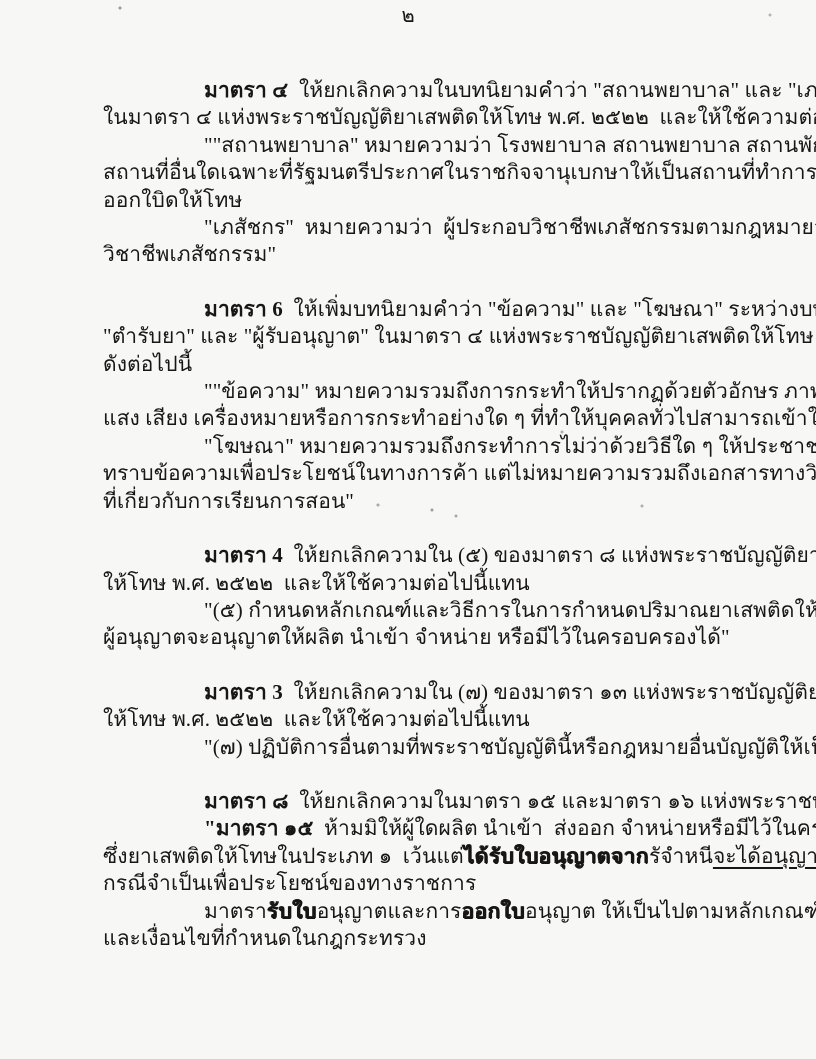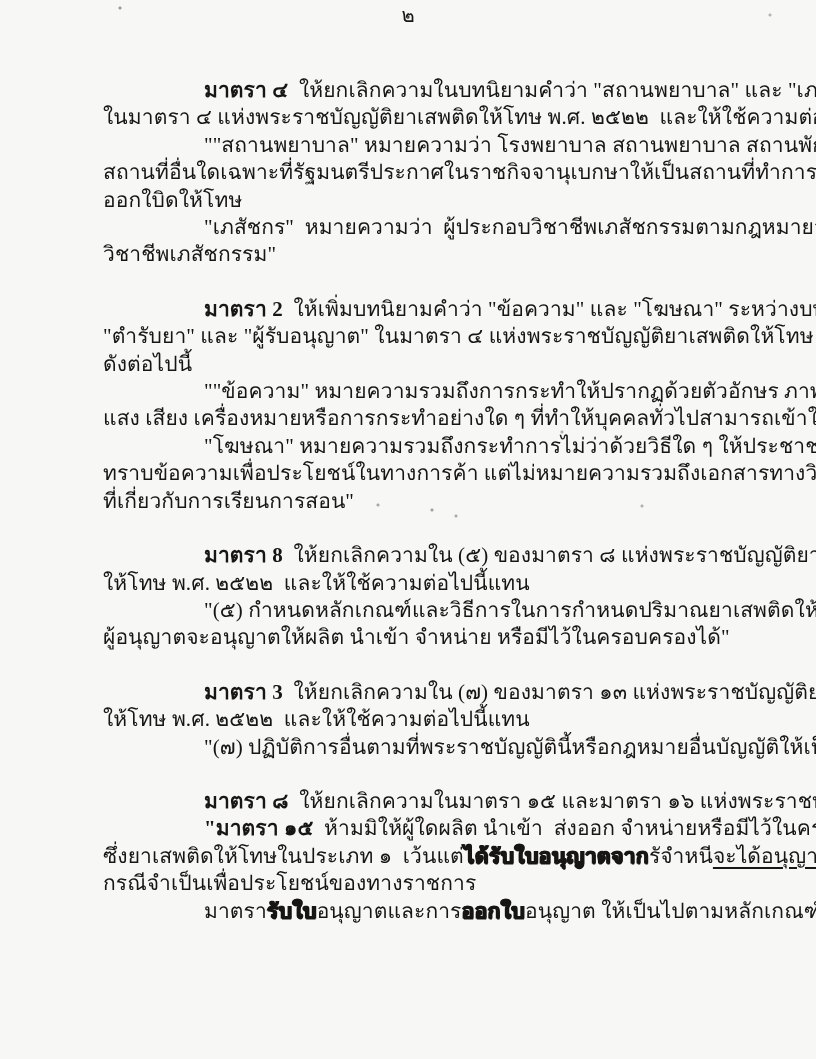--- a/index.html
+++ b/index.html
@@ -43,21 +43,21 @@
   .section { margin-bottom: 27px; }
   .line {
     font-size: 21px;
     line-height: 27.4px;
     white-space: pre;
     letter-spacing: 0.1px;
   }
   .line.indent { padding-left: 101px; }
   .seg.bold { font-weight: 700; margin-top: 17px; }
   .seg.overstrike {
-    font-weight: 700;
+    font-weight: 400;
     text-shadow: 1px 0 currentColor, -0.8px 0.4px currentColor, 0.4px 0.9px currentColor;
     letter-spacing: 0.4px;
   }
   .seg.underline {
     text-decoration: underline;
     text-decoration-thickness: 1.5px;
     text-underline-offset: 4px;
   }
 </style>
 </head>
@@ -69,41 +69,42 @@
       <div class="section">
         <div class="line indent"><span class="seg bold">มาตรา ๔</span><span class="seg">  ให้ยกเลิกความในบทนิยามคำว่า "สถานพยาบาล" และ "เภสัชกร"</span></div>
         <div class="line"><span class="seg">ในมาตรา ๔ แห่งพระราชบัญญัติยาเสพติดให้โทษ พ.ศ. ๒๕๒๒  และให้ใช้ความต่อไปนี้แทน</span></div>
         <div class="line indent"><span class="seg">""สถานพยาบาล" หมายความว่า โรงพยาบาล สถานพยาบาล สถานพักฟื้น หรือ</span></div>
         <div class="line"><span class="seg">สถานที่อื่นใดเฉพาะที่รัฐมนตรีประกาศในราชกิจจานุเบกษาให้เป็นสถานที่ทำการบำบัดรักษาผู้ติด</span></div>
         <div class="line"><span class="seg">ออกใบิดให้โทษ</span></div>
         <div class="line indent"><span class="seg">"เภสัชกร"  หมายความว่า  ผู้ประกอบวิชาชีพเภสัชกรรมตามกฎหมายว่าด้วย</span></div>
         <div class="line"><span class="seg">วิชาชีพเภสัชกรรม"</span></div>
       </div>
       <div class="section">
-        <div class="line indent"><span class="seg bold">มาตรา 2</span><span class="seg">  ให้เพิ่มบทนิยามคำว่า "ข้อความ" และ "โฆษณา" ระหว่างบทนิยามคำว่า</span></div>
+        <div class="line indent"><span class="seg bold">มาตรา 6</span><span class="seg">  ให้เพิ่มบทนิยามคำว่า "ข้อความ" และ "โฆษณา" ระหว่างบทนิยามคำว่า</span></div>
         <div class="line"><span class="seg">"ตำรับยา" และ "ผู้รับอนุญาต" ในมาตรา ๔ แห่งพระราชบัญญัติยาเสพติดให้โทษ พ.ศ. ๒๕๒๒</span></div>
         <div class="line"><span class="seg">ดังต่อไปนี้</span></div>
         <div class="line indent"><span class="seg">""ข้อความ" หมายความรวมถึงการกระทำให้ปรากฏด้วยตัวอักษร ภาพ ภาพยนตร์</span></div>
         <div class="line"><span class="seg">แสง เสียง เครื่องหมายหรือการกระทำอย่างใด ๆ ที่ทำให้บุคคลทั่วไปสามารถเข้าใจความหมายได้</span></div>
         <div class="line indent"><span class="seg">"โฆษณา" หมายความรวมถึงกระทำการไม่ว่าด้วยวิธีใด ๆ ให้ประชาชนเห็นหรือ</span></div>
         <div class="line"><span class="seg">ทราบข้อความเพื่อประโยชน์ในทางการค้า แต่ไม่หมายความรวมถึงเอกสารทางวิชาการหรือตำรา</span></div>
         <div class="line"><span class="seg">ที่เกี่ยวกับการเรียนการสอน"</span></div>
       </div>
       <div class="section">
-        <div class="line indent"><span class="seg bold">มาตรา 8</span><span class="seg">  ให้ยกเลิกความใน (๕) ของมาตรา ๘ แห่งพระราชบัญญัติยาเสพติด</span></div>
+        <div class="line indent"><span class="seg bold">มาตรา 4</span><span class="seg">  ให้ยกเลิกความใน (๕) ของมาตรา ๘ แห่งพระราชบัญญัติยาเสพติด</span></div>
         <div class="line"><span class="seg">ให้โทษ พ.ศ. ๒๕๒๒  และให้ใช้ความต่อไปนี้แทน</span></div>
         <div class="line indent"><span class="seg">"(๕) กำหนดหลักเกณฑ์และวิธีการในการกำหนดปริมาณยาเสพติดให้โทษที่</span></div>
         <div class="line"><span class="seg">ผู้อนุญาตจะอนุญาตให้ผลิต นำเข้า จำหน่าย หรือมีไว้ในครอบครองได้"</span></div>
       </div>
       <div class="section">
         <div class="line indent"><span class="seg bold">มาตรา 3</span><span class="seg">  ให้ยกเลิกความใน (๗) ของมาตรา ๑๓ แห่งพระราชบัญญัติยาเสพติด</span></div>
         <div class="line"><span class="seg">ให้โทษ พ.ศ. ๒๕๒๒  และให้ใช้ความต่อไปนี้แทน</span></div>
         <div class="line indent"><span class="seg">"(๗) ปฏิบัติการอื่นตามที่พระราชบัญญัตินี้หรือกฎหมายอื่นบัญญัติให้เป็นอำนาจ</span></div>
       </div>
       <div class="section">
         <div class="line indent"><span class="seg bold">มาตรา ๘</span><span class="seg">  ให้ยกเลิกความในมาตรา ๑๕ และมาตรา ๑๖ แห่งพระราชบัญญัติ</span></div>
         <div class="line indent"><span class="seg bold">"มาตรา ๑๕</span><span class="seg">  ห้ามมิให้ผู้ใดผลิต นำเข้า  ส่งออก จำหน่ายหรือมีไว้ในครอบครอง</span></div>
         <div class="line"><span class="seg">ซึ่งยาเสพติดให้โทษในประเภท ๑  เว้นแต่</span><span class="seg overstrike">ได้รับใบอนุญาตจาก</span><span class="seg">รัจำหนี</span><span class="seg underline">จะได้อนุญาต</span></div>
         <div class="line"><span class="seg">กรณีจำเป็นเพื่อประโยชน์ของทางราชการ</span></div>
         <div class="line indent"><span class="seg">มาตรา</span><span class="seg overstrike">รับใบ</span><span class="seg">อนุญาตและการ</span><span class="seg overstrike">ออกใบ</span><span class="seg">อนุญาต ให้เป็นไปตามหลักเกณฑ์ วิธีการ</span></div>
+        <div class="line"><span class="seg">และเงื่อนไขที่กำหนดในกฎกระทรวง</span></div>
       </div>
     </div>
 </div>
 
 </body></html>

